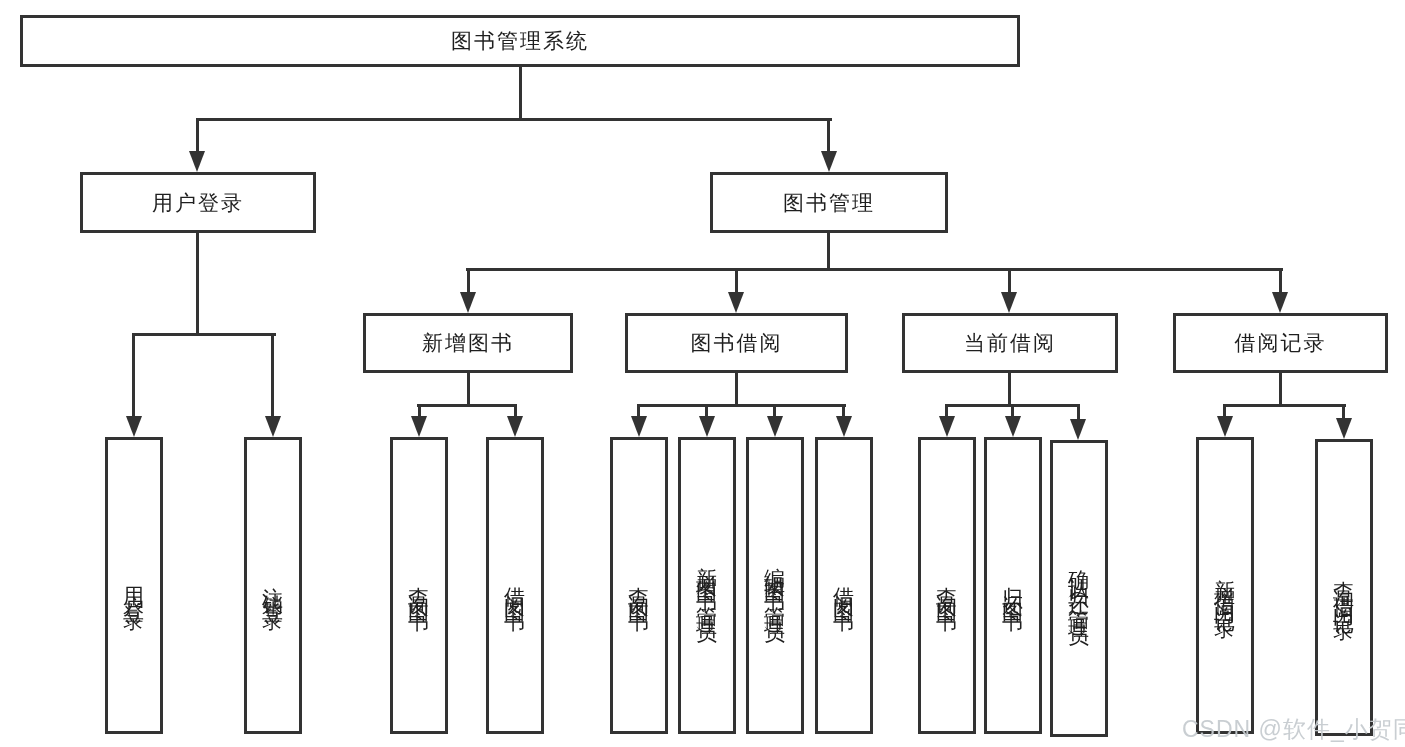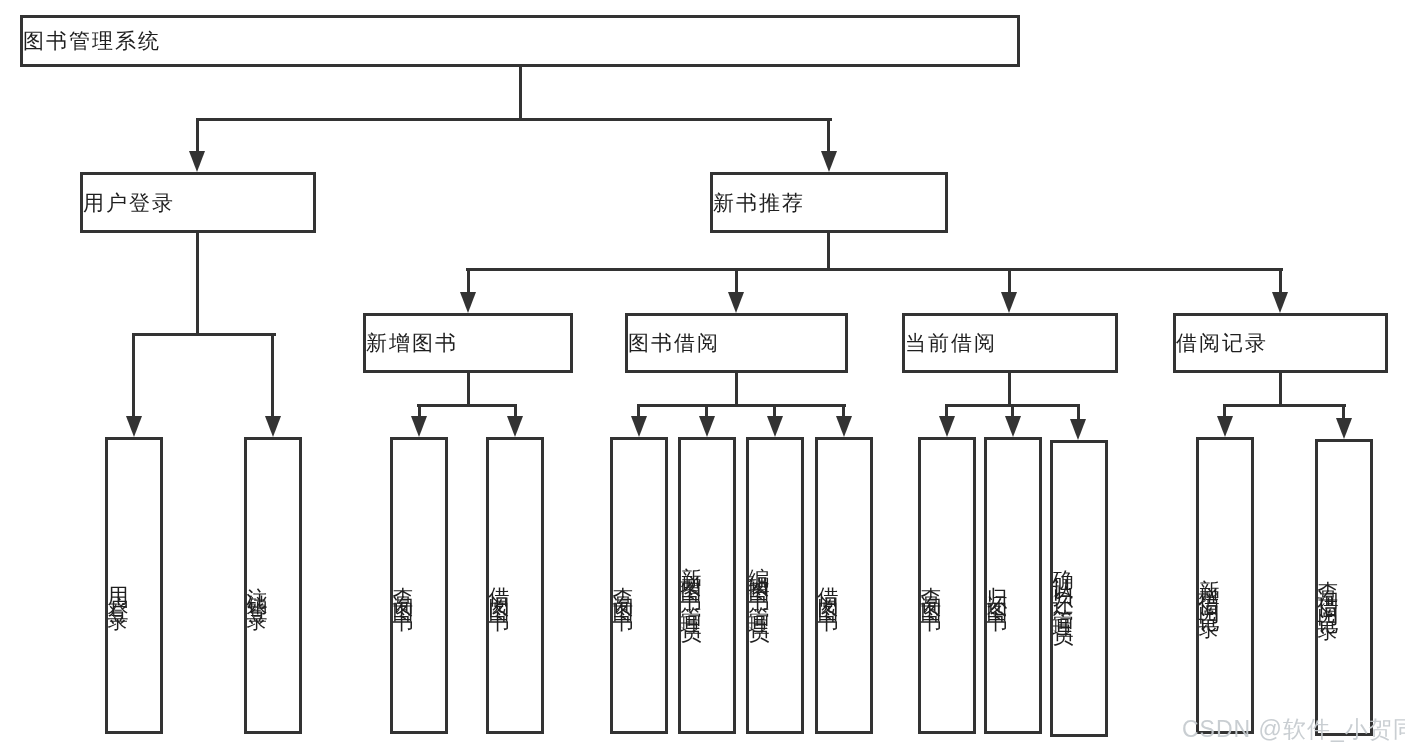--- a/index.html
+++ b/index.html
@@ -4,21 +4,21 @@
 <style>
   html,body{margin:0;padding:0;background:#ffffff;}
   .canvas{
     position:relative;width:1405px;height:747px;background:#ffffff;
     font-family:"Liberation Sans","DejaVu Sans",sans-serif;
     overflow:hidden;
   }
   .node{
     position:absolute;box-sizing:border-box;
     border:3px solid #333333;background:#ffffff;
-    display:flex;align-items:center;justify-content:flex-start;
+    display:flex;align-items:center;justify-content:center;
     color:#1f1f1f;font-size:21px;
   }
   .node.h span{letter-spacing:2px;white-space:nowrap;}
   .node.v span{
     writing-mode:vertical-rl;text-orientation:mixed;
     letter-spacing:8px;line-height:1;white-space:nowrap;
   }
   .vline,.hline{position:absolute;background:#333333;}
   .arrow{
     position:absolute;width:0;height:0;
@@ -38,21 +38,21 @@
 <div class="canvas">
 
   <div class="node h" style="left:20px;top:15px;width:1000px;height:52px">
     <span>图书管理系统</span>
   </div>
 
   <div class="node h" style="left:80px;top:172px;width:236px;height:61px">
     <span>用户登录</span>
   </div>
   <div class="node h" style="left:710px;top:172px;width:238px;height:61px">
-    <span>新书推荐</span>
+    <span>图书管理</span>
   </div>
 
   <div class="node h" style="left:363px;top:313px;width:210px;height:60px">
     <span>新增图书</span>
   </div>
   <div class="node h" style="left:625px;top:313px;width:223px;height:60px">
     <span>图书借阅</span>
   </div>
   <div class="node h" style="left:902px;top:313px;width:216px;height:60px">
     <span>当前借阅</span>

